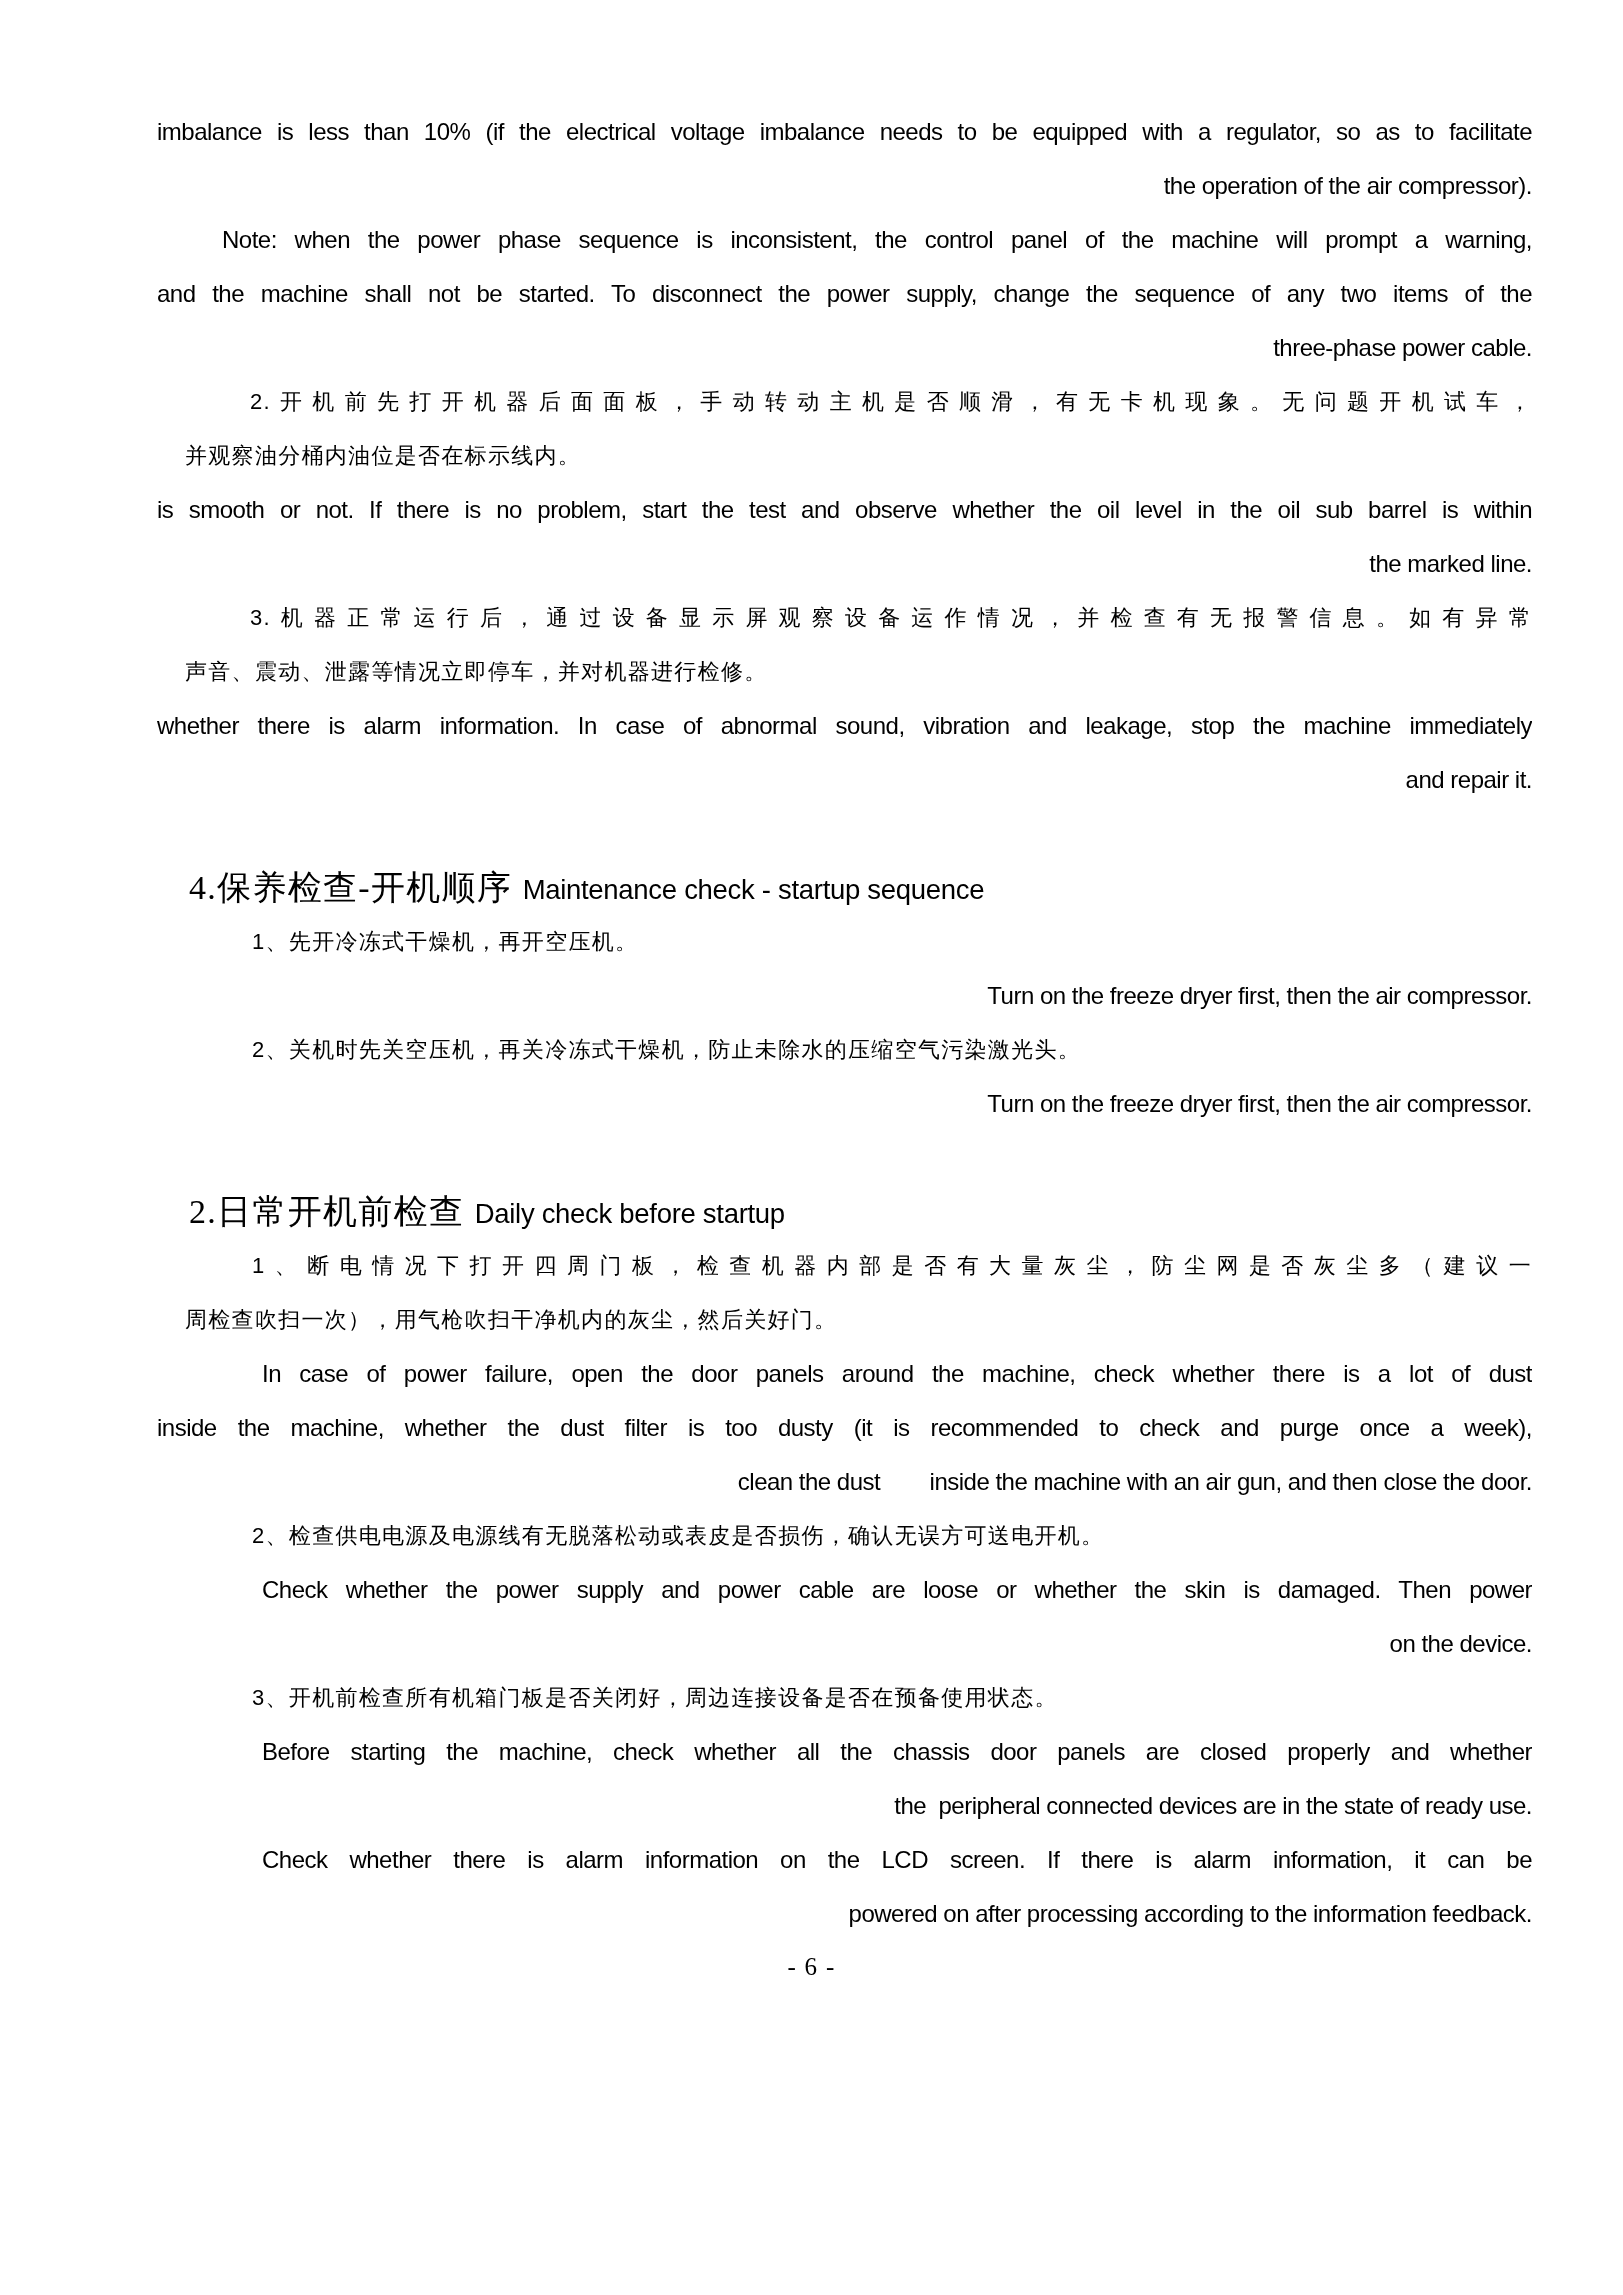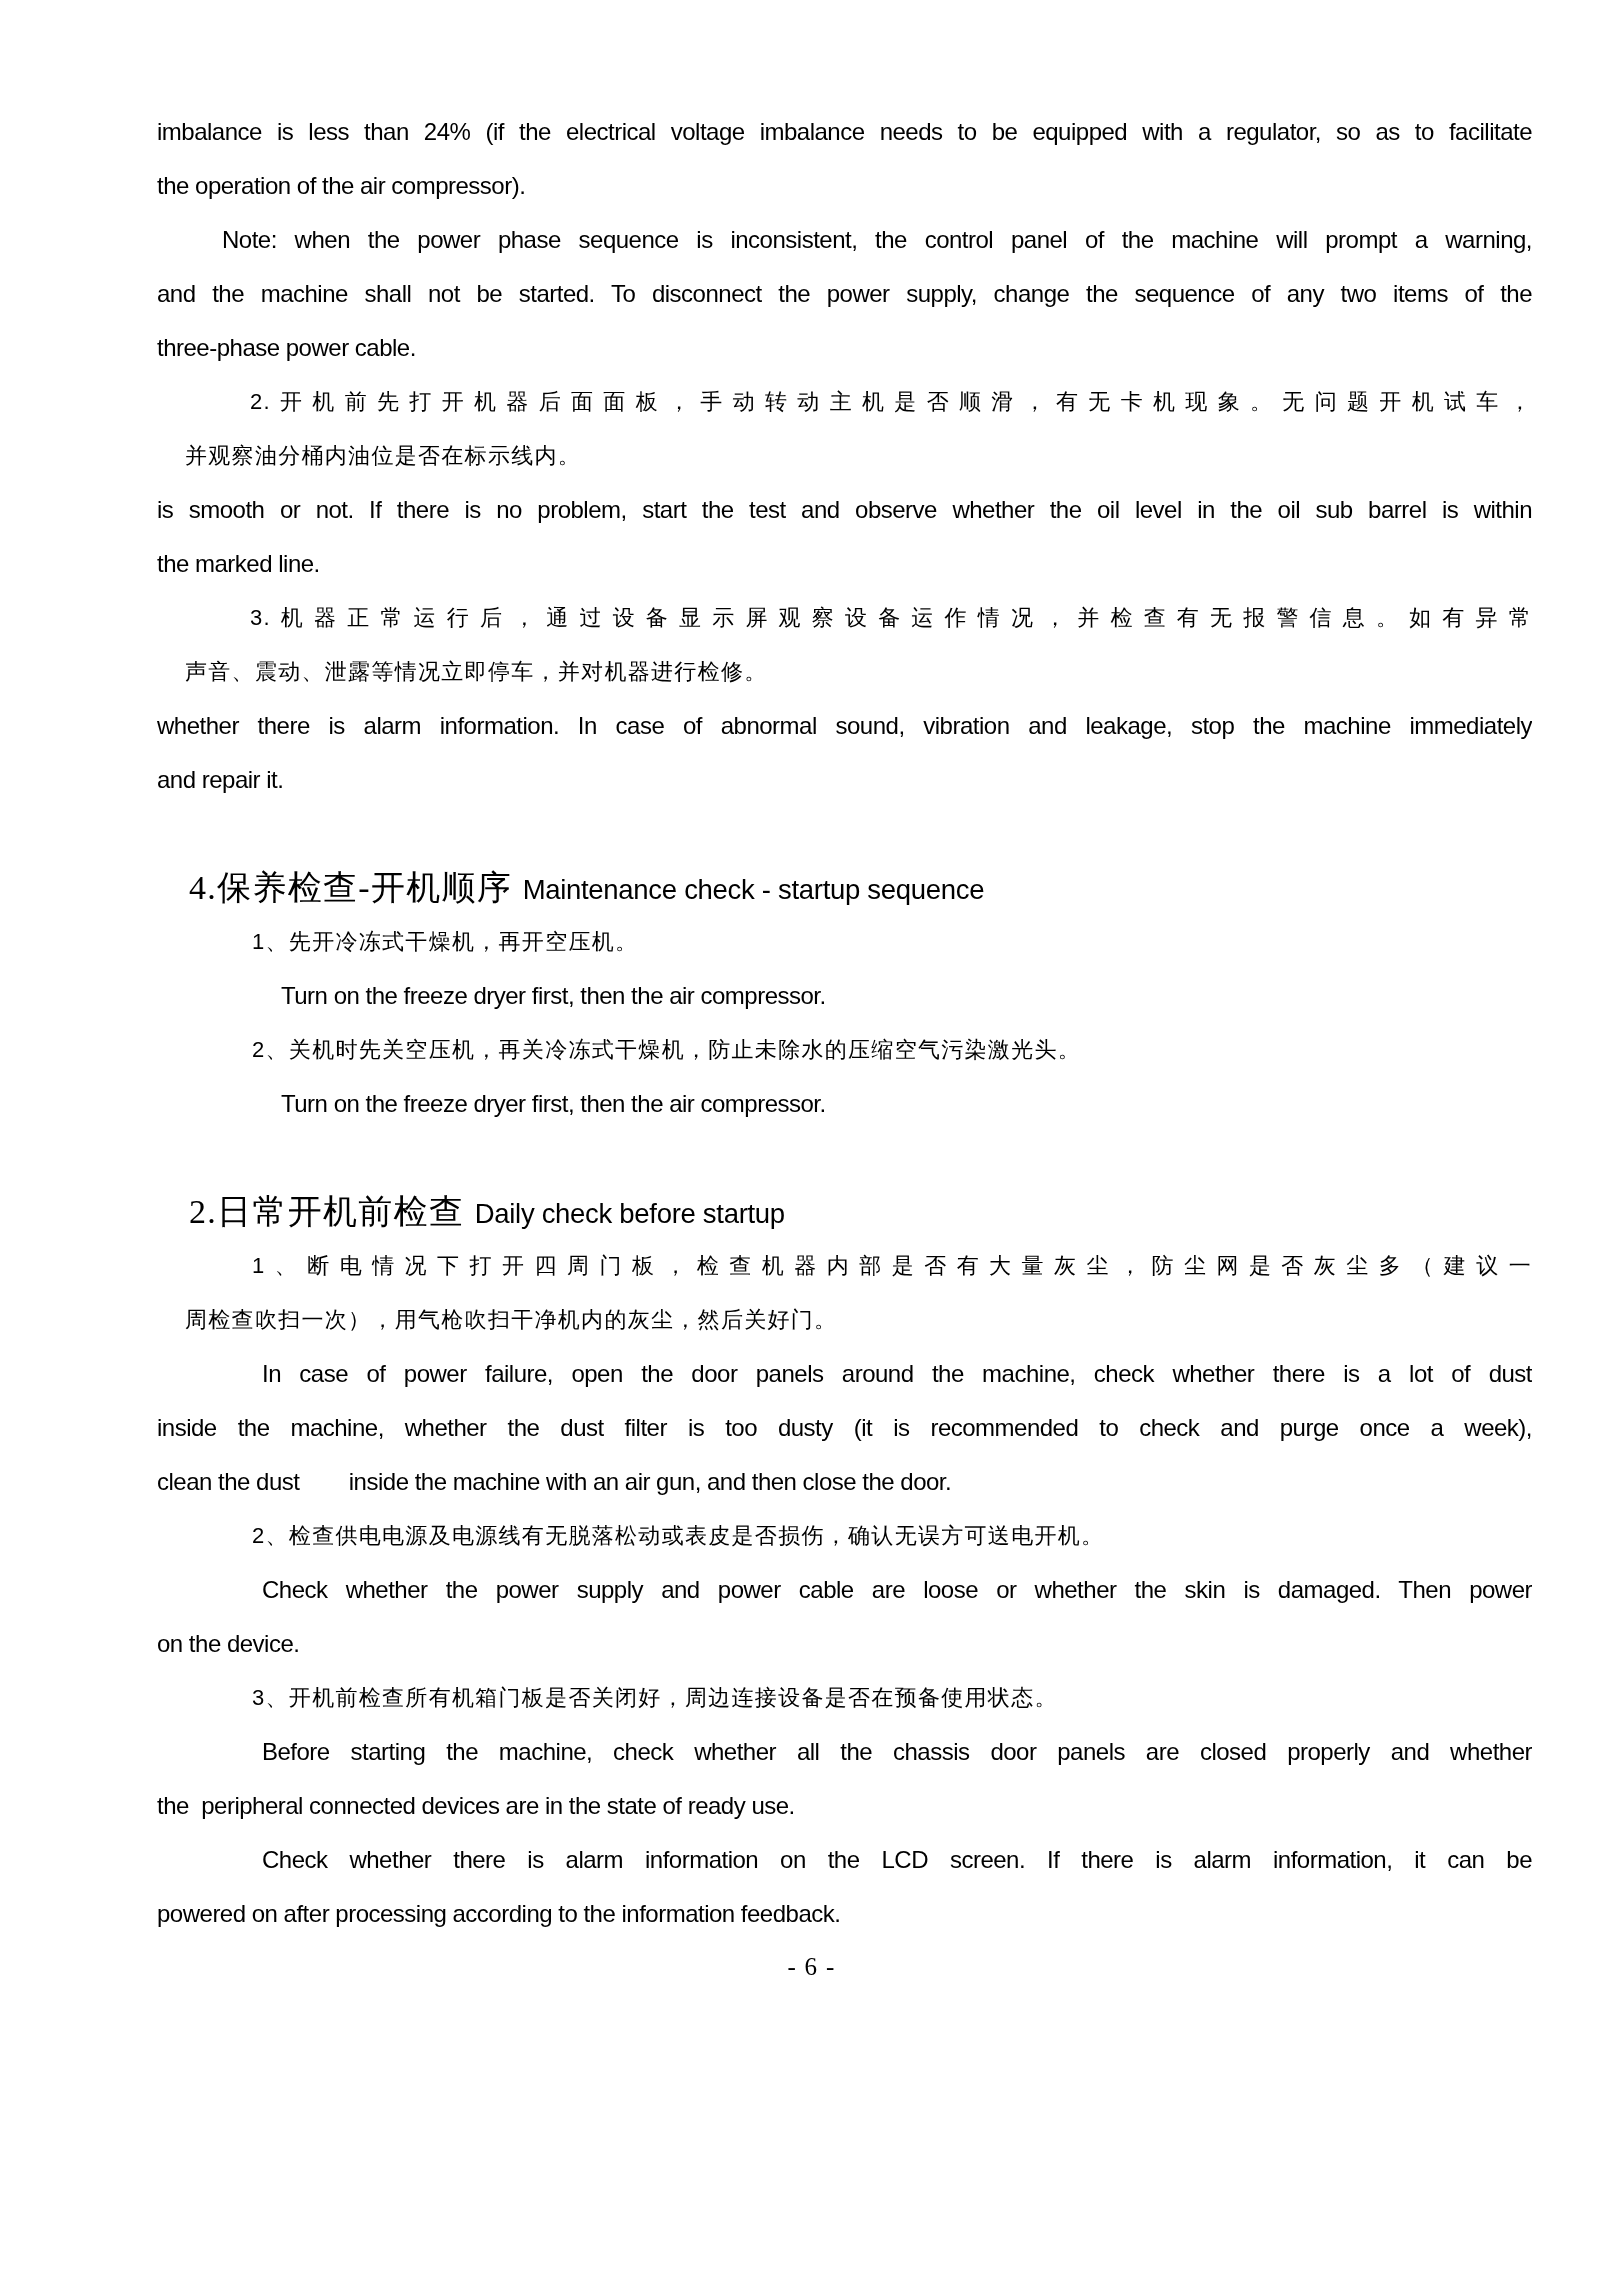--- a/index.html
+++ b/index.html
@@ -22,20 +22,21 @@
     line-height: 54px;
     overflow: hidden;
     text-align: left;
   }
   
   .en {
     font-family: "Liberation Sans", "DejaVu Sans", sans-serif;
     font-size: 24px;
     letter-spacing: -0.5px;
     font-weight: 400;
+    text-align: right;
   }
   
   .zh {
     font-family: Liberation Sans, sans-serif;
     font-size: 22px;
     letter-spacing: 1.3px;
     font-weight: 400;
     margin-left: 28px;
   }
   
@@ -70,21 +71,21 @@
     font-size: 25px;
     letter-spacing: 1.3px;
   }
 </style>
 </head>
 <body>
 
 <div class="page">
   <div class="content">
 
-    <div class="ln en j">imbalance is less than 24% (if the electrical voltage imbalance needs to be equipped with a regulator, so as to facilitate</div>
+    <div class="ln en j">imbalance is less than 10% (if the electrical voltage imbalance needs to be equipped with a regulator, so as to facilitate</div>
     <div class="ln en">the operation of the air compressor).</div>
     <div class="ln en j i100">Note: when the power phase sequence is inconsistent, the control panel of the machine will prompt a warning,</div>
     <div class="ln en j">and the machine shall not be started. To disconnect the power supply, change the sequence of any two items of the</div>
     <div class="ln en">three-phase power cable.</div>
     <div class="ln zh j i100">2.开机前先打开机器后面面板，手动转动主机是否顺滑，有无卡机现象。无问题开机试车，</div>
     <div class="ln zh">并观察油分桶内油位是否在标示线内。</div>
     <div class="ln en j">is smooth or not. If there is no problem, start the test and observe whether the oil level in the oil sub barrel is within</div>
     <div class="ln en">the marked line.</div>
     <div class="ln zh j i100">3.机器正常运行后，通过设备显示屏观察设备运作情况，并检查有无报警信息。如有异常</div>
     <div class="ln zh">声音、震动、泄露等情况立即停车，并对机器进行检修。</div>

